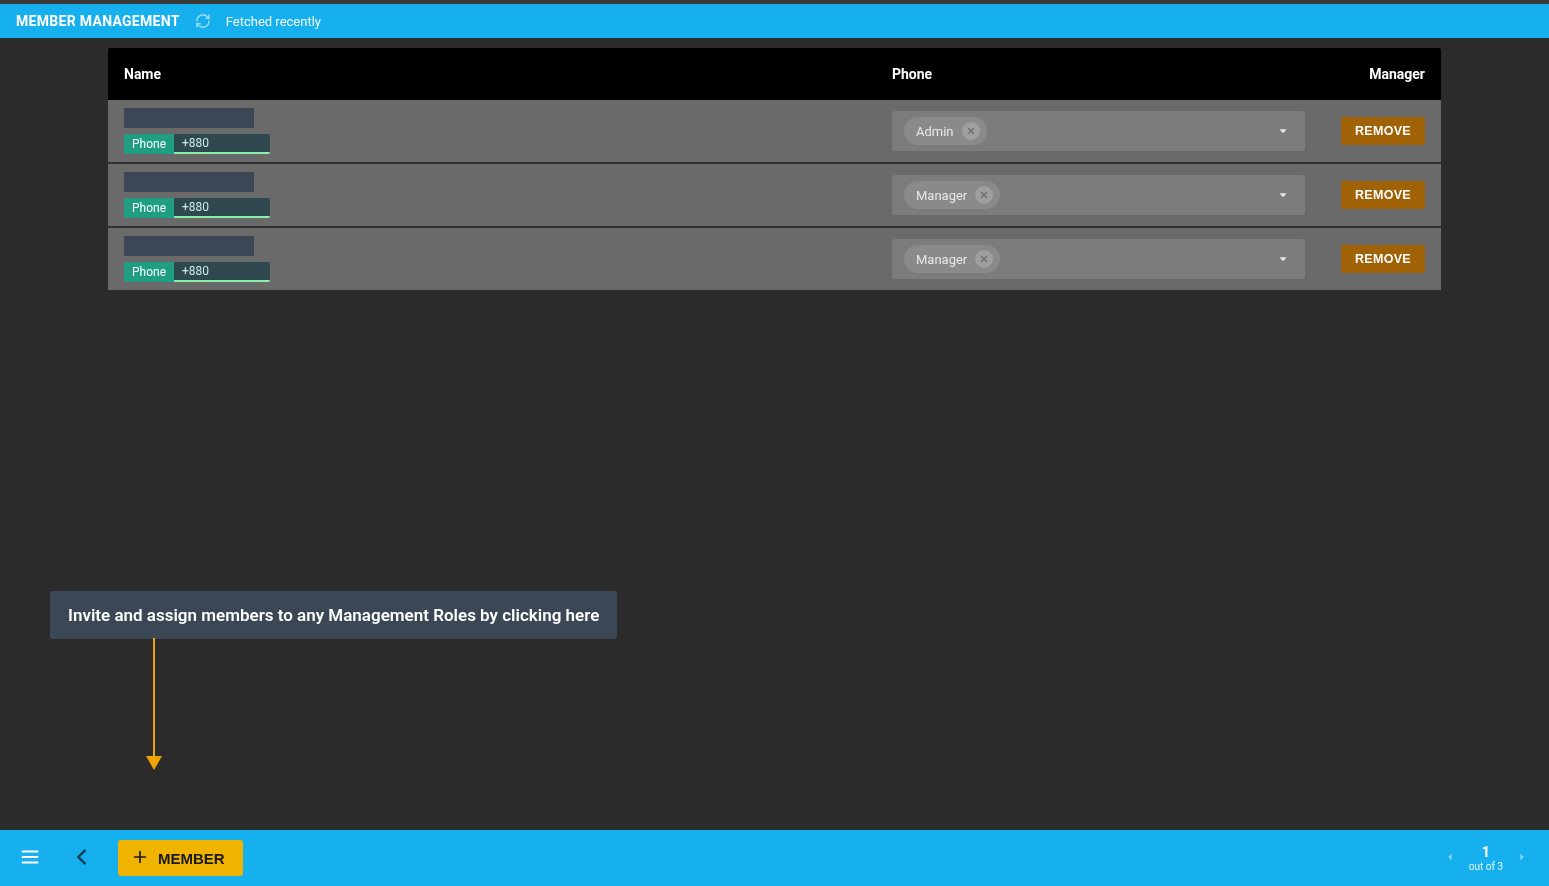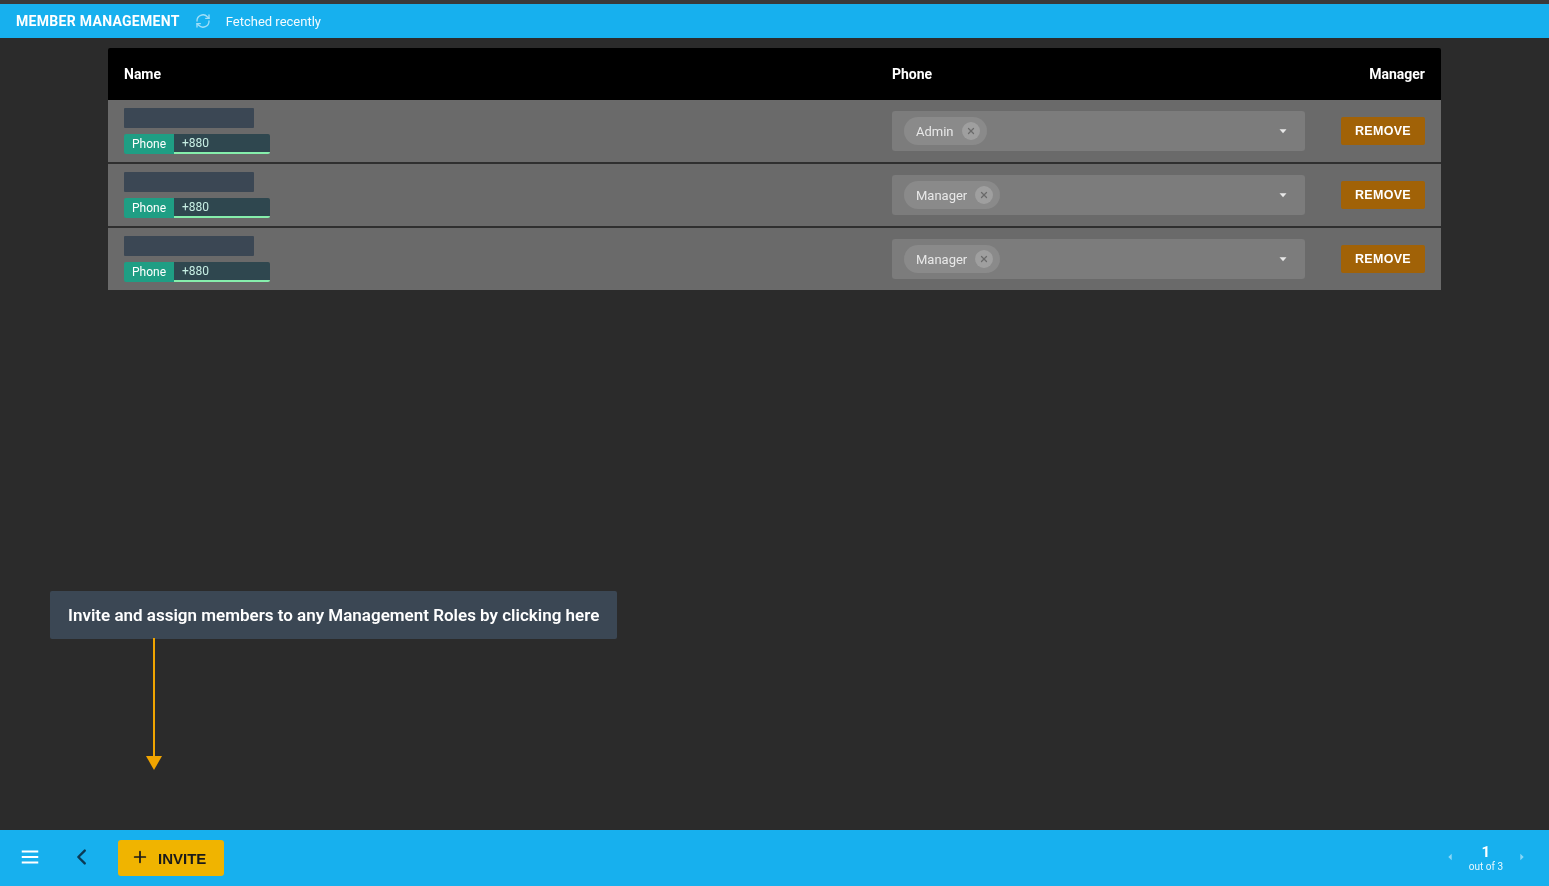--- a/index.html
+++ b/index.html
@@ -380,21 +380,21 @@
       </svg>
     </span>
   </button>
   <button class="invite-btn">
     <span>
       <svg viewBox="0 0 24 24" width="16" height="16" fill="none" stroke="#1a1a1a" stroke-width="2.6" stroke-linecap="round">
         <line x1="12" y1="4" x2="12" y2="20"></line>
           <line x1="4" y1="12" x2="20" y2="12"></line>
       </svg>
     </span>
-    <span>INVITE</span>
+    <span>MEMBER</span>
   </button>
 
   <div class="pager">
     <span class="arrow">
       <svg viewBox="0 0 24 24" width="10" height="10" fill="#ffffff">
           <polygon points="16,4 8,12 16,20"></polygon>
         </svg>
     </span>
     <div class="page-block">
       <span class="page-num">1</span>

